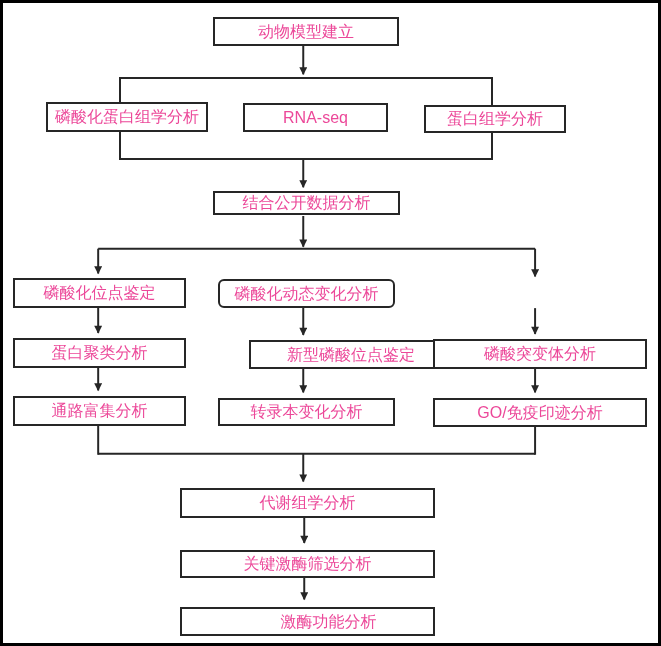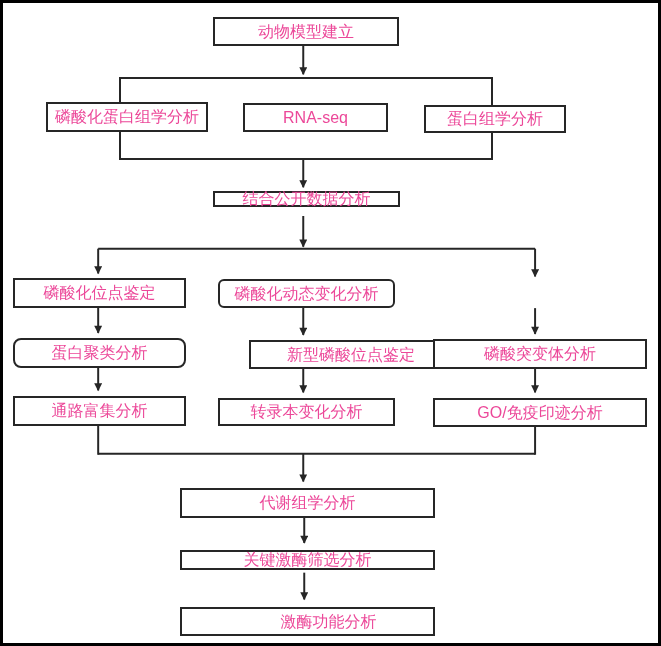--- a/index.html
+++ b/index.html
@@ -85,30 +85,30 @@
     <line x1="304" y1="575" x2="304" y2="602" stroke="#262626" stroke-width="2" marker-end="url(#arr)"></line>
   </svg>
 
   <div class="node" style="left:210px;top:14px;width:186px;height:29px;">动物模型建立</div>
 
   <div class="groupbox" style="left:116px;top:74px;width:374px;height:83px;"></div>
   <div class="node" style="left:43px;top:99px;width:162px;height:30px;">磷酸化蛋白组学分析</div>
   <div class="node" style="left:232px;top:100px;width:145px;height:29px;margin-left:8px;">RNA-seq</div>
   <div class="node" style="left:421px;top:102px;width:142px;height:28px;">蛋白组学分析</div>
 
-  <div class="node" style="left:210px;top:188px;width:187px;height:16px;">结合公开数据分析</div>
+  <div class="node" style="left:210px;top:188px;width:187px;height:24px;">结合公开数据分析</div>
 
   <div class="node" style="left:10px;top:275px;width:173px;height:30px;">磷酸化位点鉴定</div>
-  <div class="node" style="left:10px;top:335px;width:173px;height:30px;border-radius:8px;">蛋白聚类分析</div>
+  <div class="node" style="left:10px;top:335px;width:173px;height:30px;">蛋白聚类分析</div>
   <div class="node" style="left:10px;top:393px;width:173px;height:30px;">通路富集分析</div>
 
   <div class="node" style="left:215px;top:276px;width:177px;height:29px;border-radius:6px;">磷酸化动态变化分析</div>
   <div class="node" style="left:198px;top:337px;width:204px;height:29px;margin-left:48px;">新型磷酸位点鉴定</div>
   <div class="node" style="left:215px;top:395px;width:177px;height:28px;">转录本变化分析</div>
 
   <div class="node" style="left:430px;top:336px;width:214px;height:30px;">磷酸突变体分析</div>
   <div class="node" style="left:430px;top:395px;width:214px;height:29px;">GO/免疫印迹分析</div>
 
   <div class="node" style="left:177px;top:485px;width:255px;height:30px;">代谢组学分析</div>
-  <div class="node" style="left:177px;top:547px;width:255px;height:20px;">关键激酶筛选分析</div>
+  <div class="node" style="left:177px;top:547px;width:255px;height:28px;">关键激酶筛选分析</div>
   <div class="node" style="left:177px;top:604px;width:255px;height:29px;padding-left:42px;">激酶功能分析</div>
 
 </div>
 
 </body></html>

